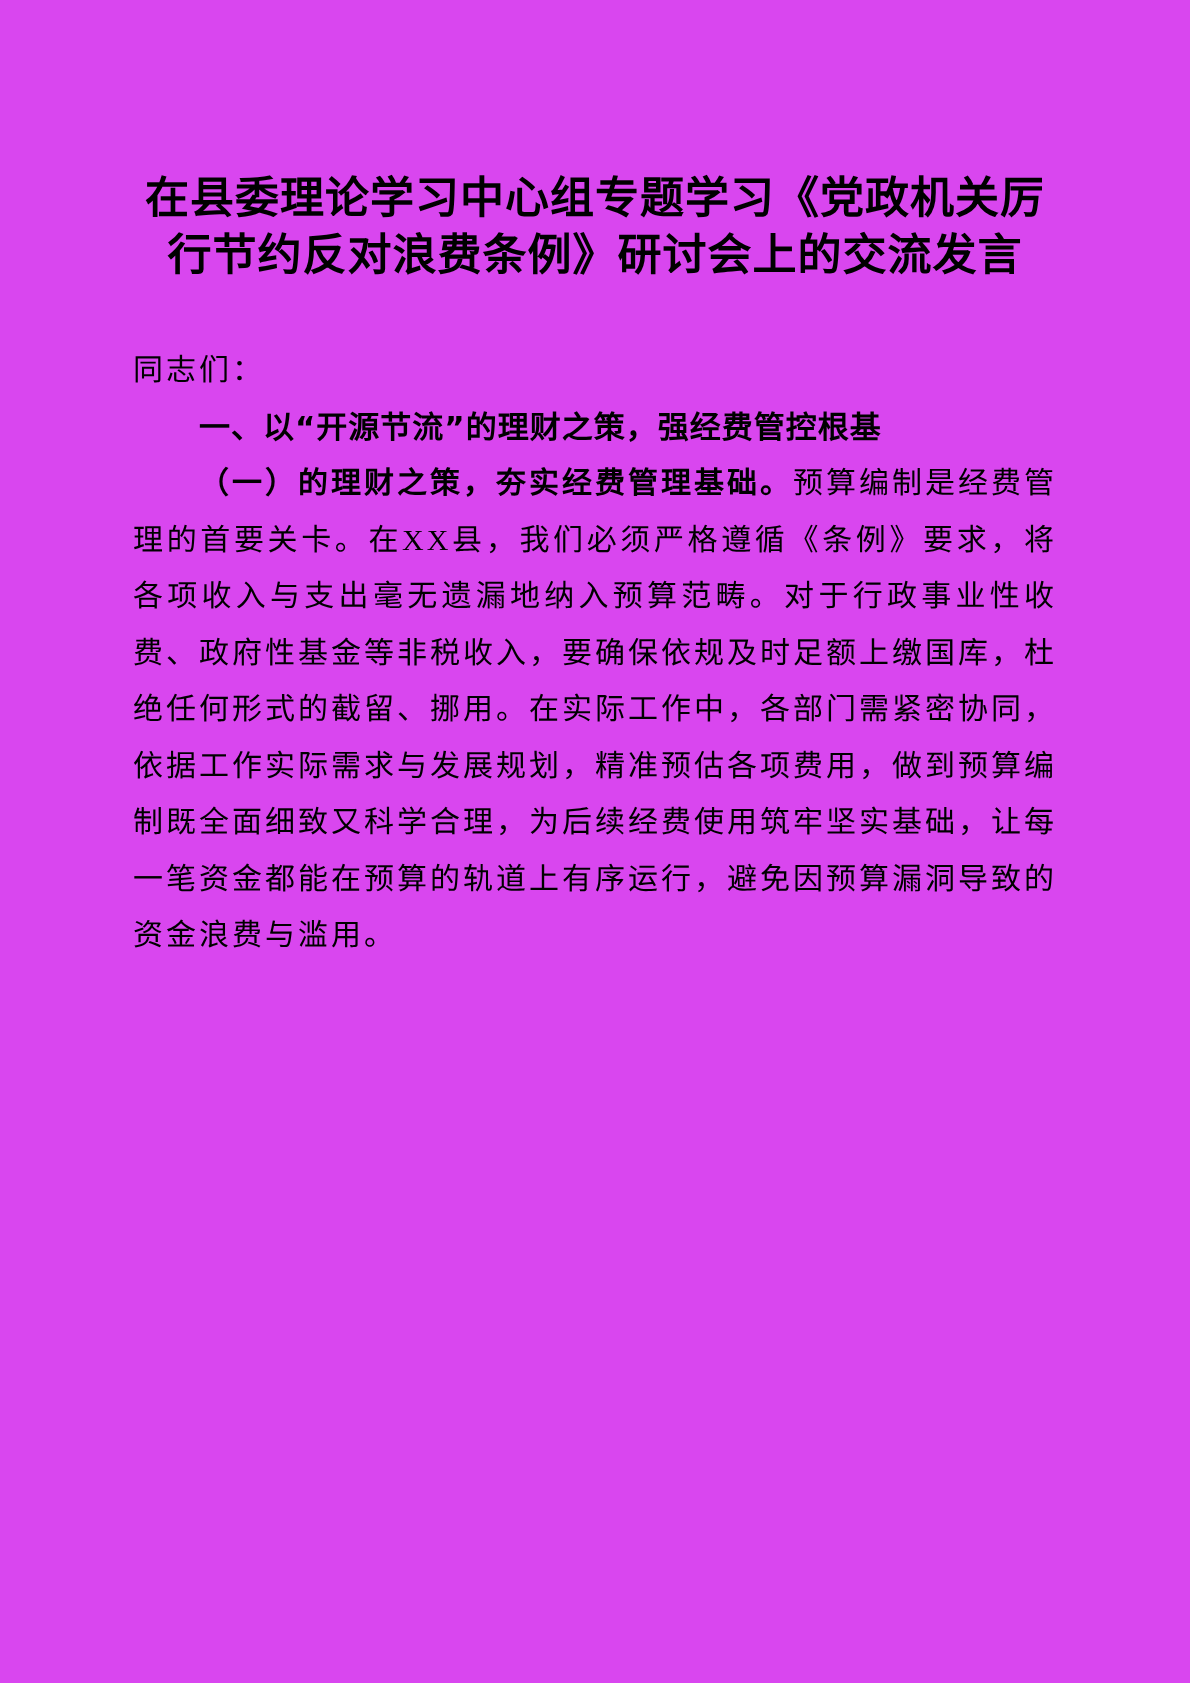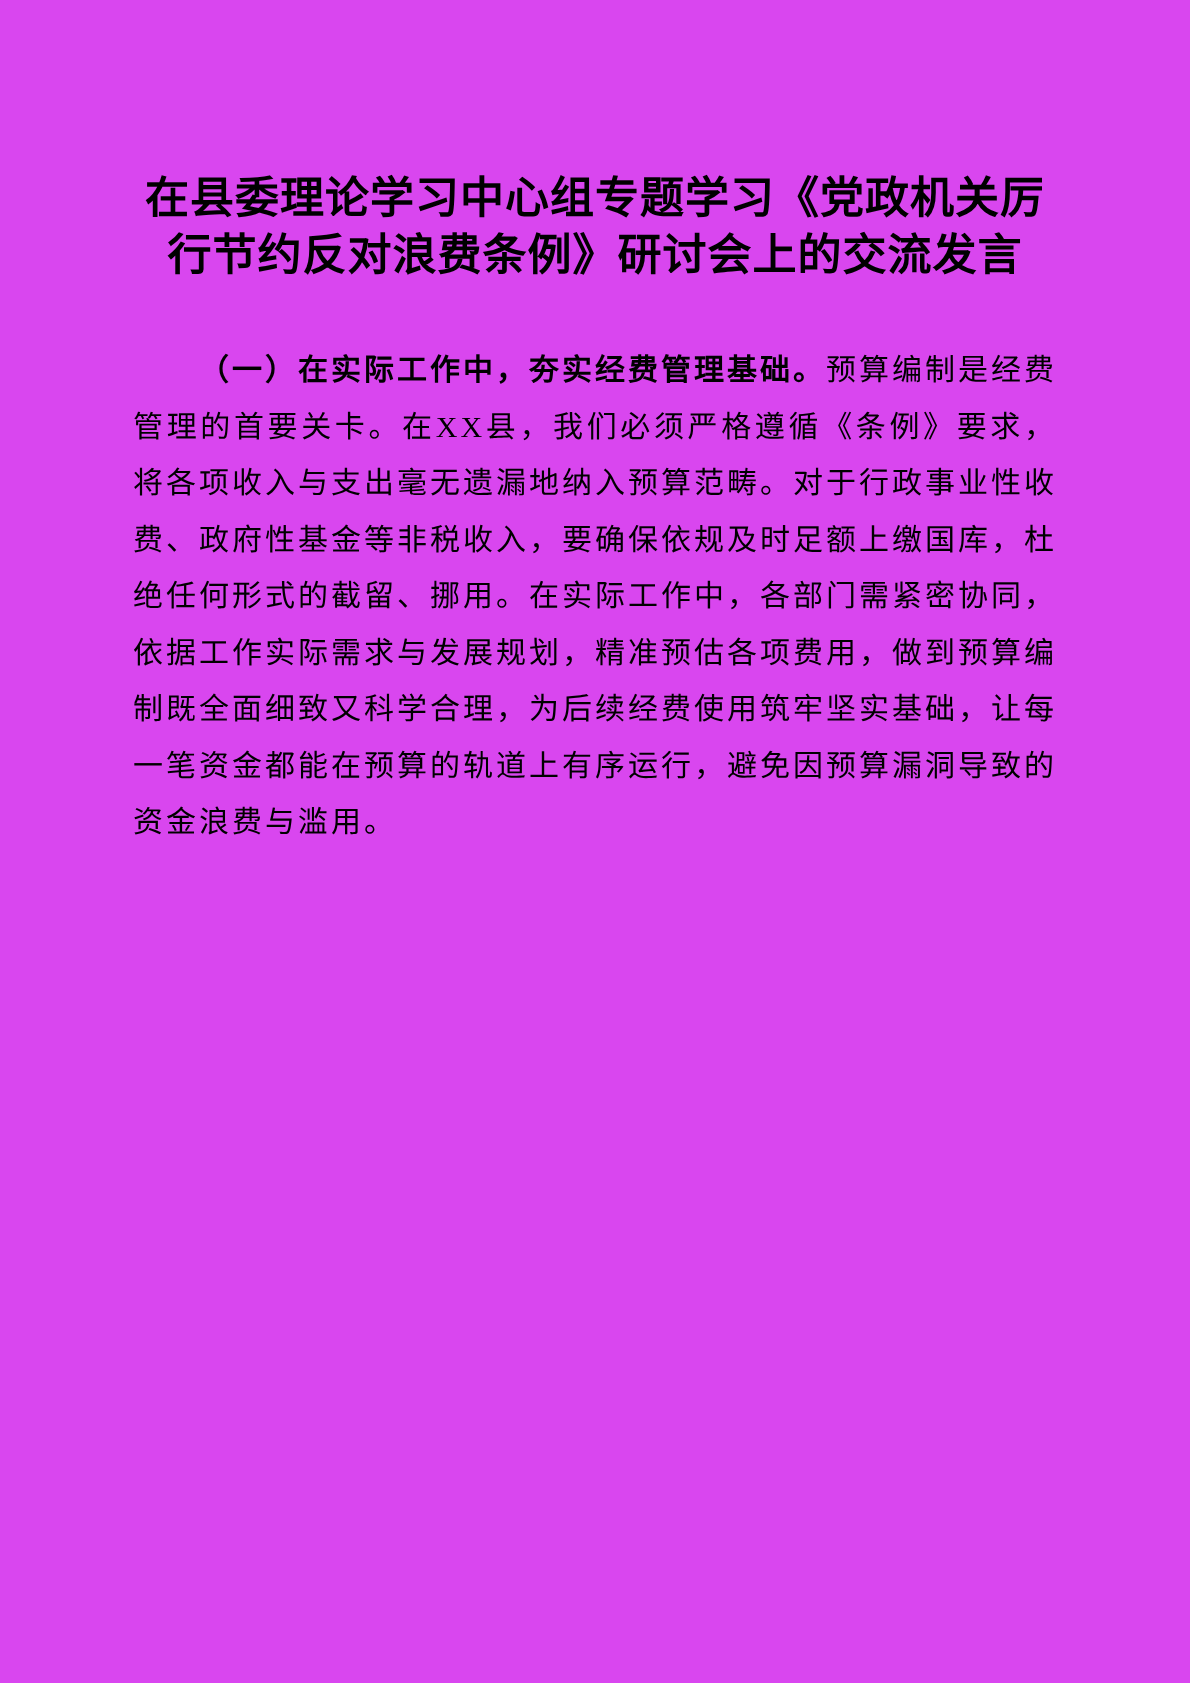--- a/index.html
+++ b/index.html
@@ -55,21 +55,23 @@
 </head>
 <body>
 
 <div class="page">
   <div class="doc">
 
     <h1 class="title">在县委理论学习中心组专题学习《党政机关厉行节约反对浪费条例》研讨会上的交流发言</h1>
 
     <div class="body-text">
 
+      <p>同志们：</p>
 
 
+      <p class="indent heading">一、以“开源节流”的理财之策，强经费管控根基</p>
 
-      <p class="indent"><span class="lead">（一）在实际工作中，夯实经费管理基础。</span><span>预算编制是经费管理的首要关卡。在XX县，我们必须严格遵循《条例》要求，将各项收入与支出毫无遗漏地纳入预算范畴。对于行政事业性收费、政府性基金等非税收入，要确保依规及时足额上缴国库，杜绝任何形式的截留、挪用。在实际工作中，各部门需紧密协同，依据工作实际需求与发展规划，精准预估各项费用，做到预算编制既全面细致又科学合理，为后续经费使用筑牢坚实基础，让每一笔资金都能在预算的轨道上有序运行，避免因预算漏洞导致的资金浪费与滥用。</span></p>
+      <p class="indent"><span class="lead">（一）的理财之策，夯实经费管理基础。</span><span>预算编制是经费管理的首要关卡。在XX县，我们必须严格遵循《条例》要求，将各项收入与支出毫无遗漏地纳入预算范畴。对于行政事业性收费、政府性基金等非税收入，要确保依规及时足额上缴国库，杜绝任何形式的截留、挪用。在实际工作中，各部门需紧密协同，依据工作实际需求与发展规划，精准预估各项费用，做到预算编制既全面细致又科学合理，为后续经费使用筑牢坚实基础，让每一笔资金都能在预算的轨道上有序运行，避免因预算漏洞导致的资金浪费与滥用。</span></p>
 
 
     </div>
   </div>
 </div>
 
 </body></html>

